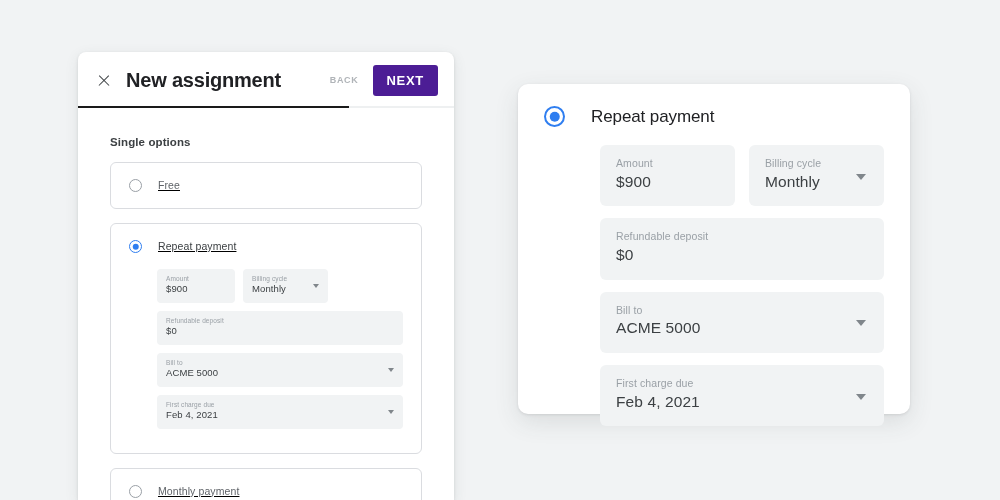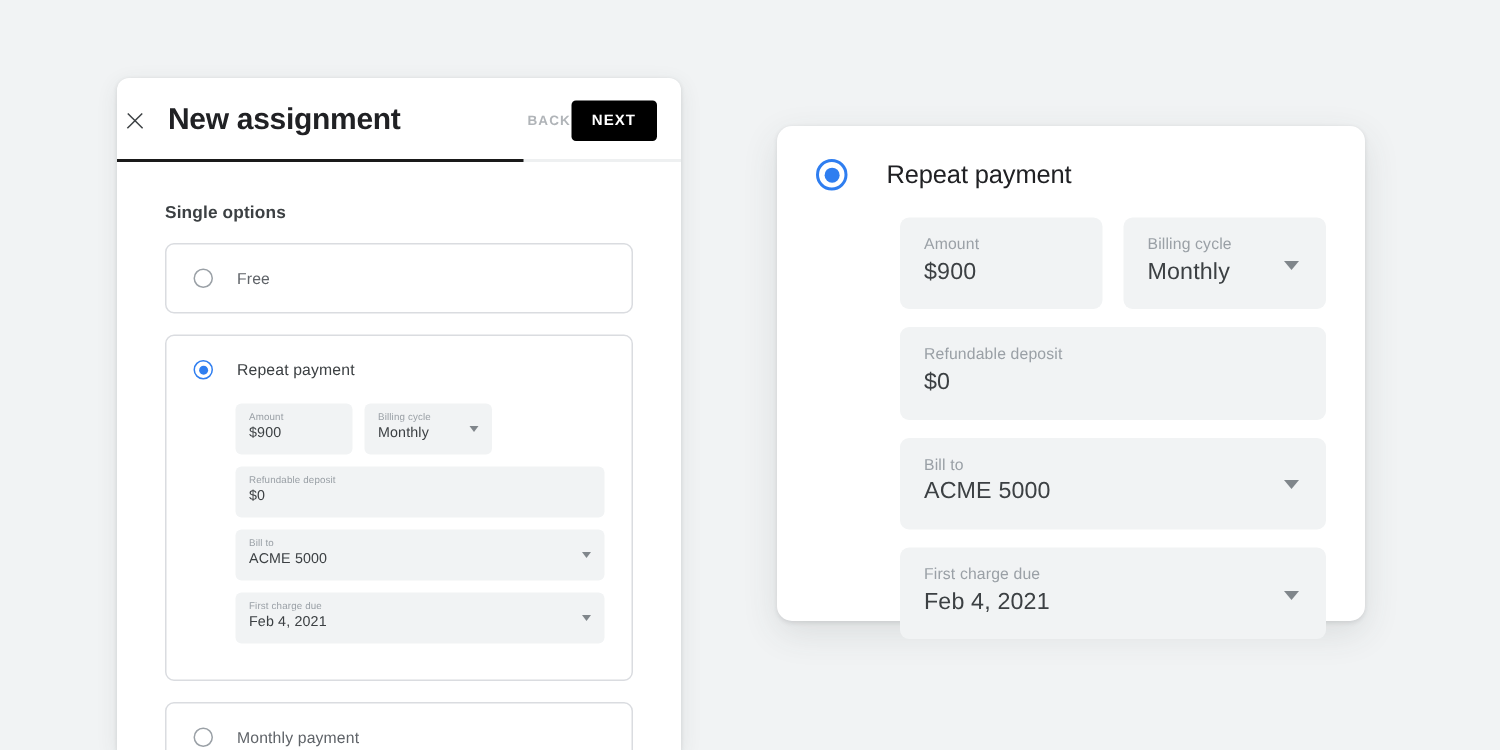--- a/index.html
+++ b/index.html
@@ -17,48 +17,48 @@
     width: 376px; height: 448px;
     background: #ffffff;
     border-radius: 8px 8px 0 0;
     box-shadow: 0 1px 3px rgba(60,64,67,.14), 0 4px 14px rgba(60,64,67,.10);
     overflow: hidden;
   }
   .dlg-header {
     position: relative;
     height: 56px;
     display: flex; align-items: center;
-    padding: 0 16px 0 2px;
+    padding: 0 16px 0 16px;
   }
   .close-btn {
     width: 20px; height: 20px; flex: 0 0 20px;
     position: relative; cursor: pointer;
   }
   .close-btn::before, .close-btn::after {
     content: ""; position: absolute; left: 3px; top: 9.5px;
     width: 14px; height: 1.4px; background: #3c4043;
   }
   .close-btn::before { transform: rotate(45deg); }
   .close-btn::after  { transform: rotate(-45deg); }
   .dlg-title {
     margin-left: 12px;
     font-size: 20px; font-weight: bold; color: #202124;
     letter-spacing: -0.2px; white-space: nowrap;
   }
-  .dlg-actions { margin-left: auto; display: flex; align-items: center; }
+  .dlg-actions { margin-left: auto; display: flex; align-items: center; gap: 14px; }
   .back-btn {
     font-size: 9px; letter-spacing: .7px; font-weight: bold;
     color: #b0b4b8; text-transform: uppercase;
     background: none; border: none; cursor: pointer;
     font-family: "Liberation Sans", sans-serif;
   }
   .next-btn {
-    font-size: 10px; letter-spacing: .7px; font-weight: bold;
+    font-size: 13px; letter-spacing: .7px; font-weight: bold;
     color: #ffffff; text-transform: uppercase;
-    background: #000000; border: none; border-radius: 3px;
+    background: #4c1d95; border: none; border-radius: 3px;
     padding: 8px 14px; cursor: pointer;
     font-family: "Liberation Sans", sans-serif;
     text-align: right;
   }
   .progress-track {
     position: absolute; left: 0; right: 0; bottom: 0;
     height: 2px; background: #eef0f1;
   }
   .progress-fill { height: 100%; background: #1a1a1a; }
 
@@ -67,21 +67,21 @@
     font-size: 11.5px; color: #3c4043; font-weight: bold;
     letter-spacing: .1px; margin-bottom: 14px;
   }
 
   
   .opt-card {
     border: 1px solid #dadce0; border-radius: 6px;
     background: #fff; margin-bottom: 14px; cursor: pointer;
   }
   .opt-card.selected { border-color: #dadce0; }
-  .opt-head { display: flex; align-items: flex-end; padding: 16px 18px; }
+  .opt-head { display: flex; align-items: flex-start; padding: 16px 18px; text-decoration: underline; }
   .opt-label { font-size: 10.5px; color: #5f6368; margin-left: 16px; letter-spacing: .1px; }
   .opt-card.selected .opt-label { color: #3c4043; }
 
   .radio {
     width: 13px; height: 13px; flex: 0 0 13px; border-radius: 50%;
     border: 1.3px solid #9aa0a6; background: #fff; position: relative;
   }
   .radio.on { border-color: #2f7ef0; border-width: 1.6px; }
   .radio.on::after {
     content: ""; position: absolute; left: 50%; top: 50%;

